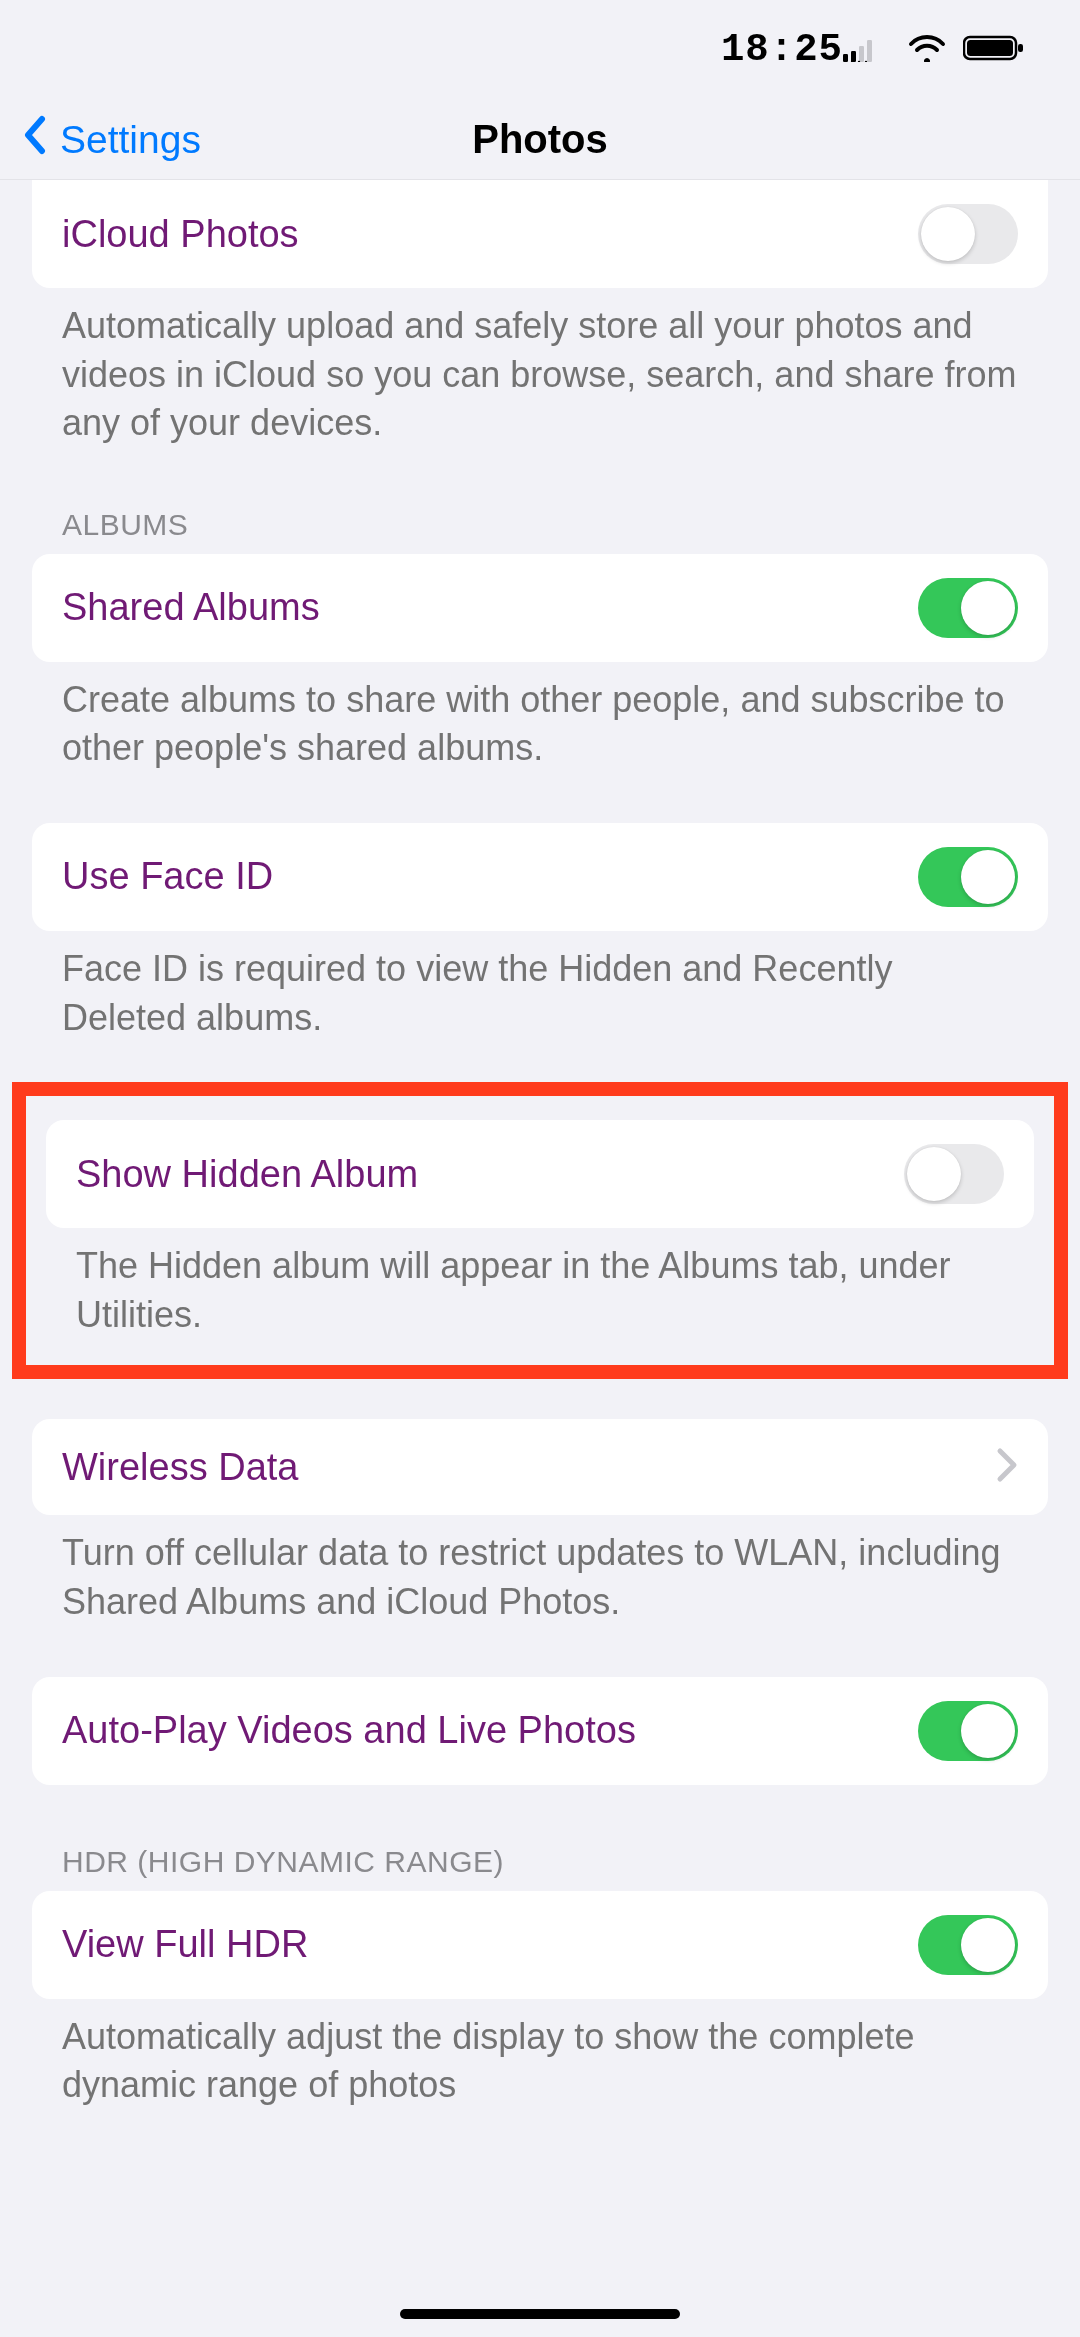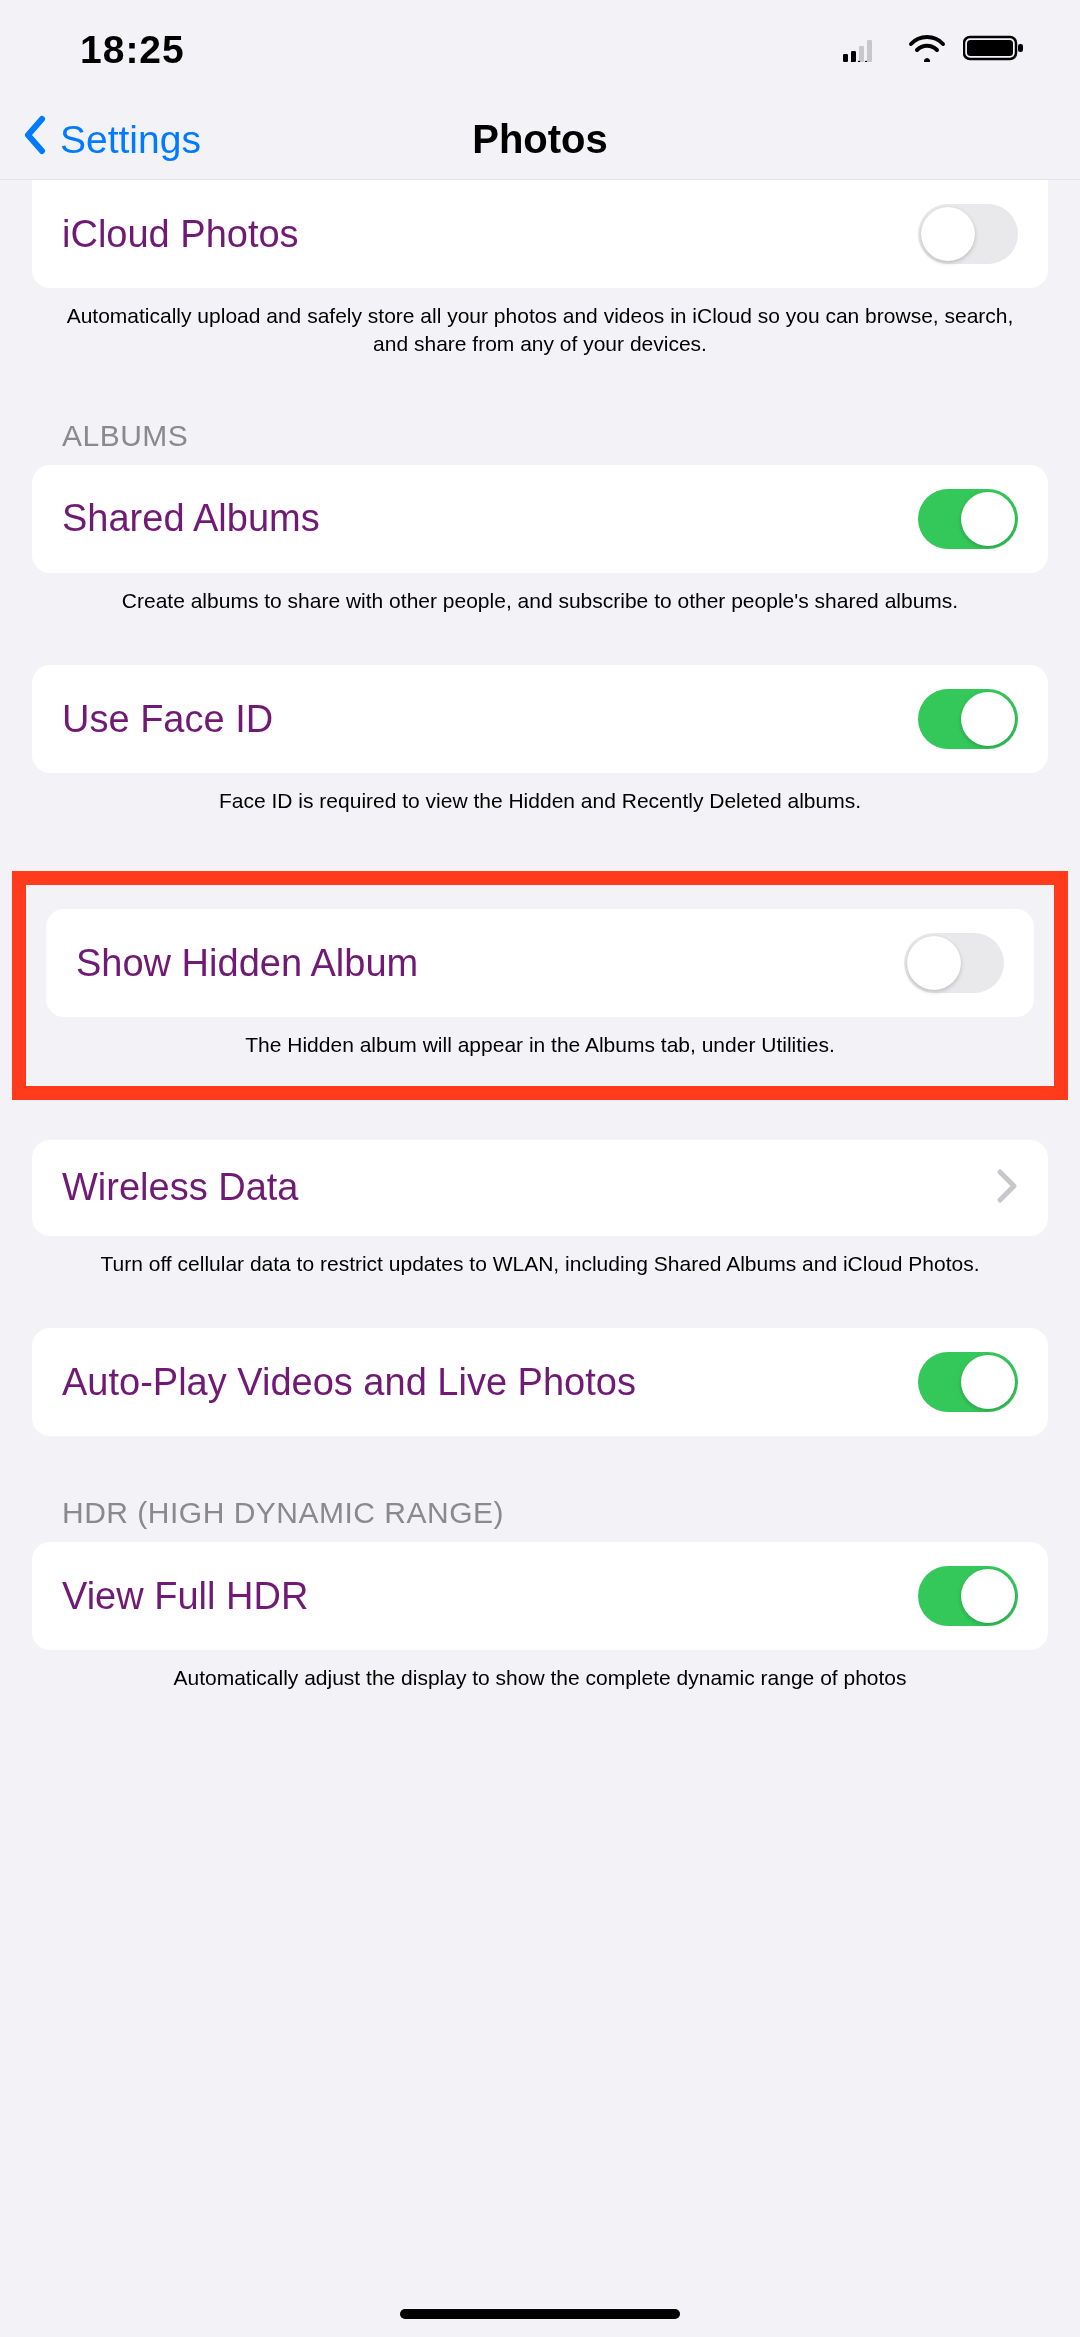--- a/index.html
+++ b/index.html
@@ -11,22 +11,23 @@
       overflow: hidden;
       position: relative;
       -webkit-font-smoothing: antialiased;
     }
 
     
     .status-bar {
       height: 100px;
       display: flex;
       align-items: center;
-      justify-content: space-between;
+      justify-content: flex-end;
       padding: 0 55px 0 80px;
+      font-family: Liberation Mono, monospace;
     }
     .status-time { font-size: 39px; font-weight: 700; letter-spacing: 1px; }
     .status-right { display: flex; align-items: center; gap: 16px; }
 
     
     .nav {
       display: flex;
       align-items: center;
       height: 80px;
       position: relative;
@@ -62,25 +63,24 @@
       padding: 24px 30px;
       min-height: 96px;
     }
     .cell-label {
       font-size: 38px;
       font-weight: 400;
       color: #701a75;
     }
 
     .footer {
-      color: #000000;
-      font-size: 21px;
+      color: #737373;
+      font-size: 36px;
       line-height: 1.35;
       padding: 14px 30px 0 30px;
-      text-align: center;
     }
 
     .section-header {
       color: #8a8a8e;
       font-size: 30px;
       letter-spacing: 0.5px;
       padding: 60px 30px 12px 30px;
       text-transform: uppercase;
     }
 
@@ -107,21 +107,21 @@
       box-shadow: 0 2px 4px rgba(0,0,0,0.18), 0 0 1px rgba(0,0,0,0.1);
     }
     .toggle.on { background: #34c759; }
     .toggle.on .knob { left: auto; right: 3px; }
 
     
     .chevron { color: #c7c7cc; flex: none; }
 
     
     .highlight-wrap {
-      margin: 56px -20px 0 -20px;
+      margin: 40px -20px 0 -20px;
       padding: 24px 20px 20px 20px;
       border: 14px solid #ff3b1c;
     }
     .highlight-wrap .footer { padding-bottom: 6px; }
 
     
     .gap-top-sm { margin-top: 50px; }
     .gap-top-md { margin-top: 40px; }
 
     

